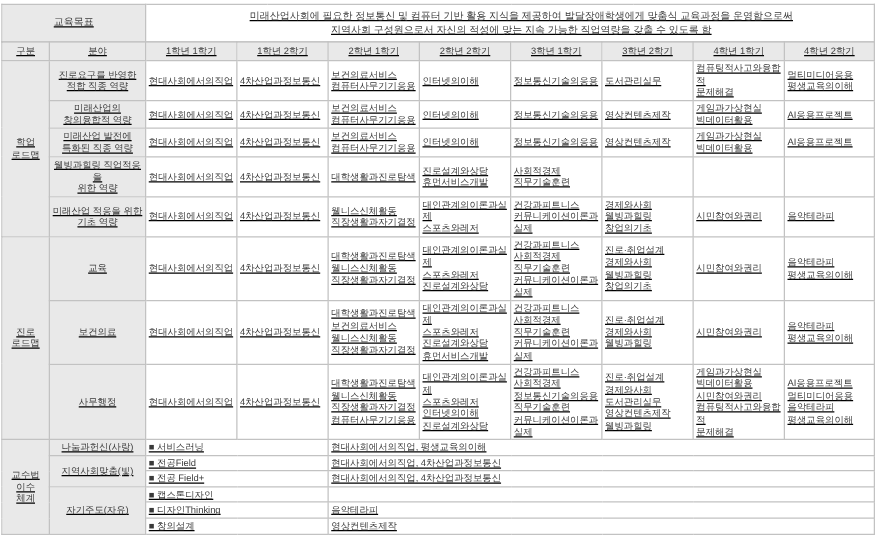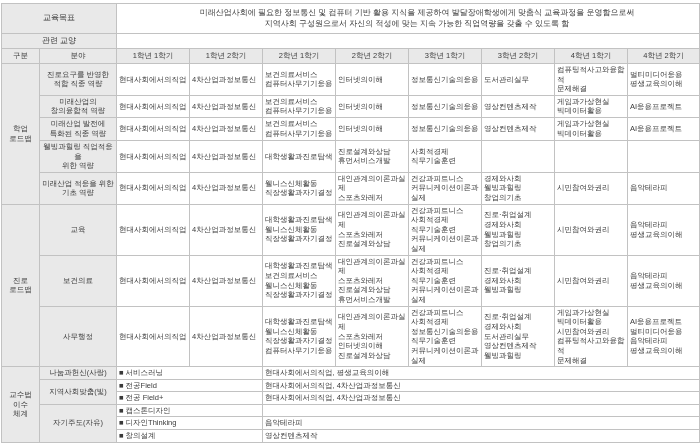--- a/index.html
+++ b/index.html
@@ -1,17 +1,17 @@
 <!DOCTYPE html>
 <html><head>
 <meta charset="utf-8">
 <style>
   * { box-sizing: border-box; }
   body { margin: 0; background: #fff; font-family: "Liberation Sans", sans-serif; }
-  .sheet { width: 700px; height: 447px; overflow: hidden; background: #fff; padding: 3px 0 0 1px; }
+  .sheet { width: 700px; height: 447px; overflow: hidden; background: #fff; padding: 3px 0 0 1px; text-decoration: underline; }
   table { border-collapse: collapse; table-layout: fixed; width: 698px; }
   table + table { margin-top: -1px; }
   td {
     border: 1px solid #c2c2c2;
     font-size: 7.5px;
     color: #3a3a3a;
     padding: 1px 2px;
     vertical-align: middle;
     line-height: 1.28;
     white-space: pre-line;
@@ -45,24 +45,20 @@
         <col style="width:98px">
         <col style="width:97px">
         <col style="width:96px">
     </colgroup>
     <tbody>
         <tr class="r30">
       <td class="g c lbl">교육목표</td>
       <td class="c goal" colspan="6">미래산업사회에 필요한 정보통신 및 컴퓨터 기반 활용 지식을 제공하여 발달장애학생에게 맞춤식 교육과정을 운영함으로써
 지역사회 구성원으로서 자신의 적성에 맞는 지속 가능한 직업역량을 갖출 수 있도록 함</td>
     </tr>
-    <tr class="r15">
-      <td class="g c lbl">관련 교양</td>
-      <td class="c" colspan="6"></td>
-    </tr>
   </tbody>
     </table>
 
   <table>
     <colgroup>
       <col style="width:38px">
         <col style="width:77px">
       <col style="width:73px">
         <col style="width:73px">
         <col style="width:73px">

